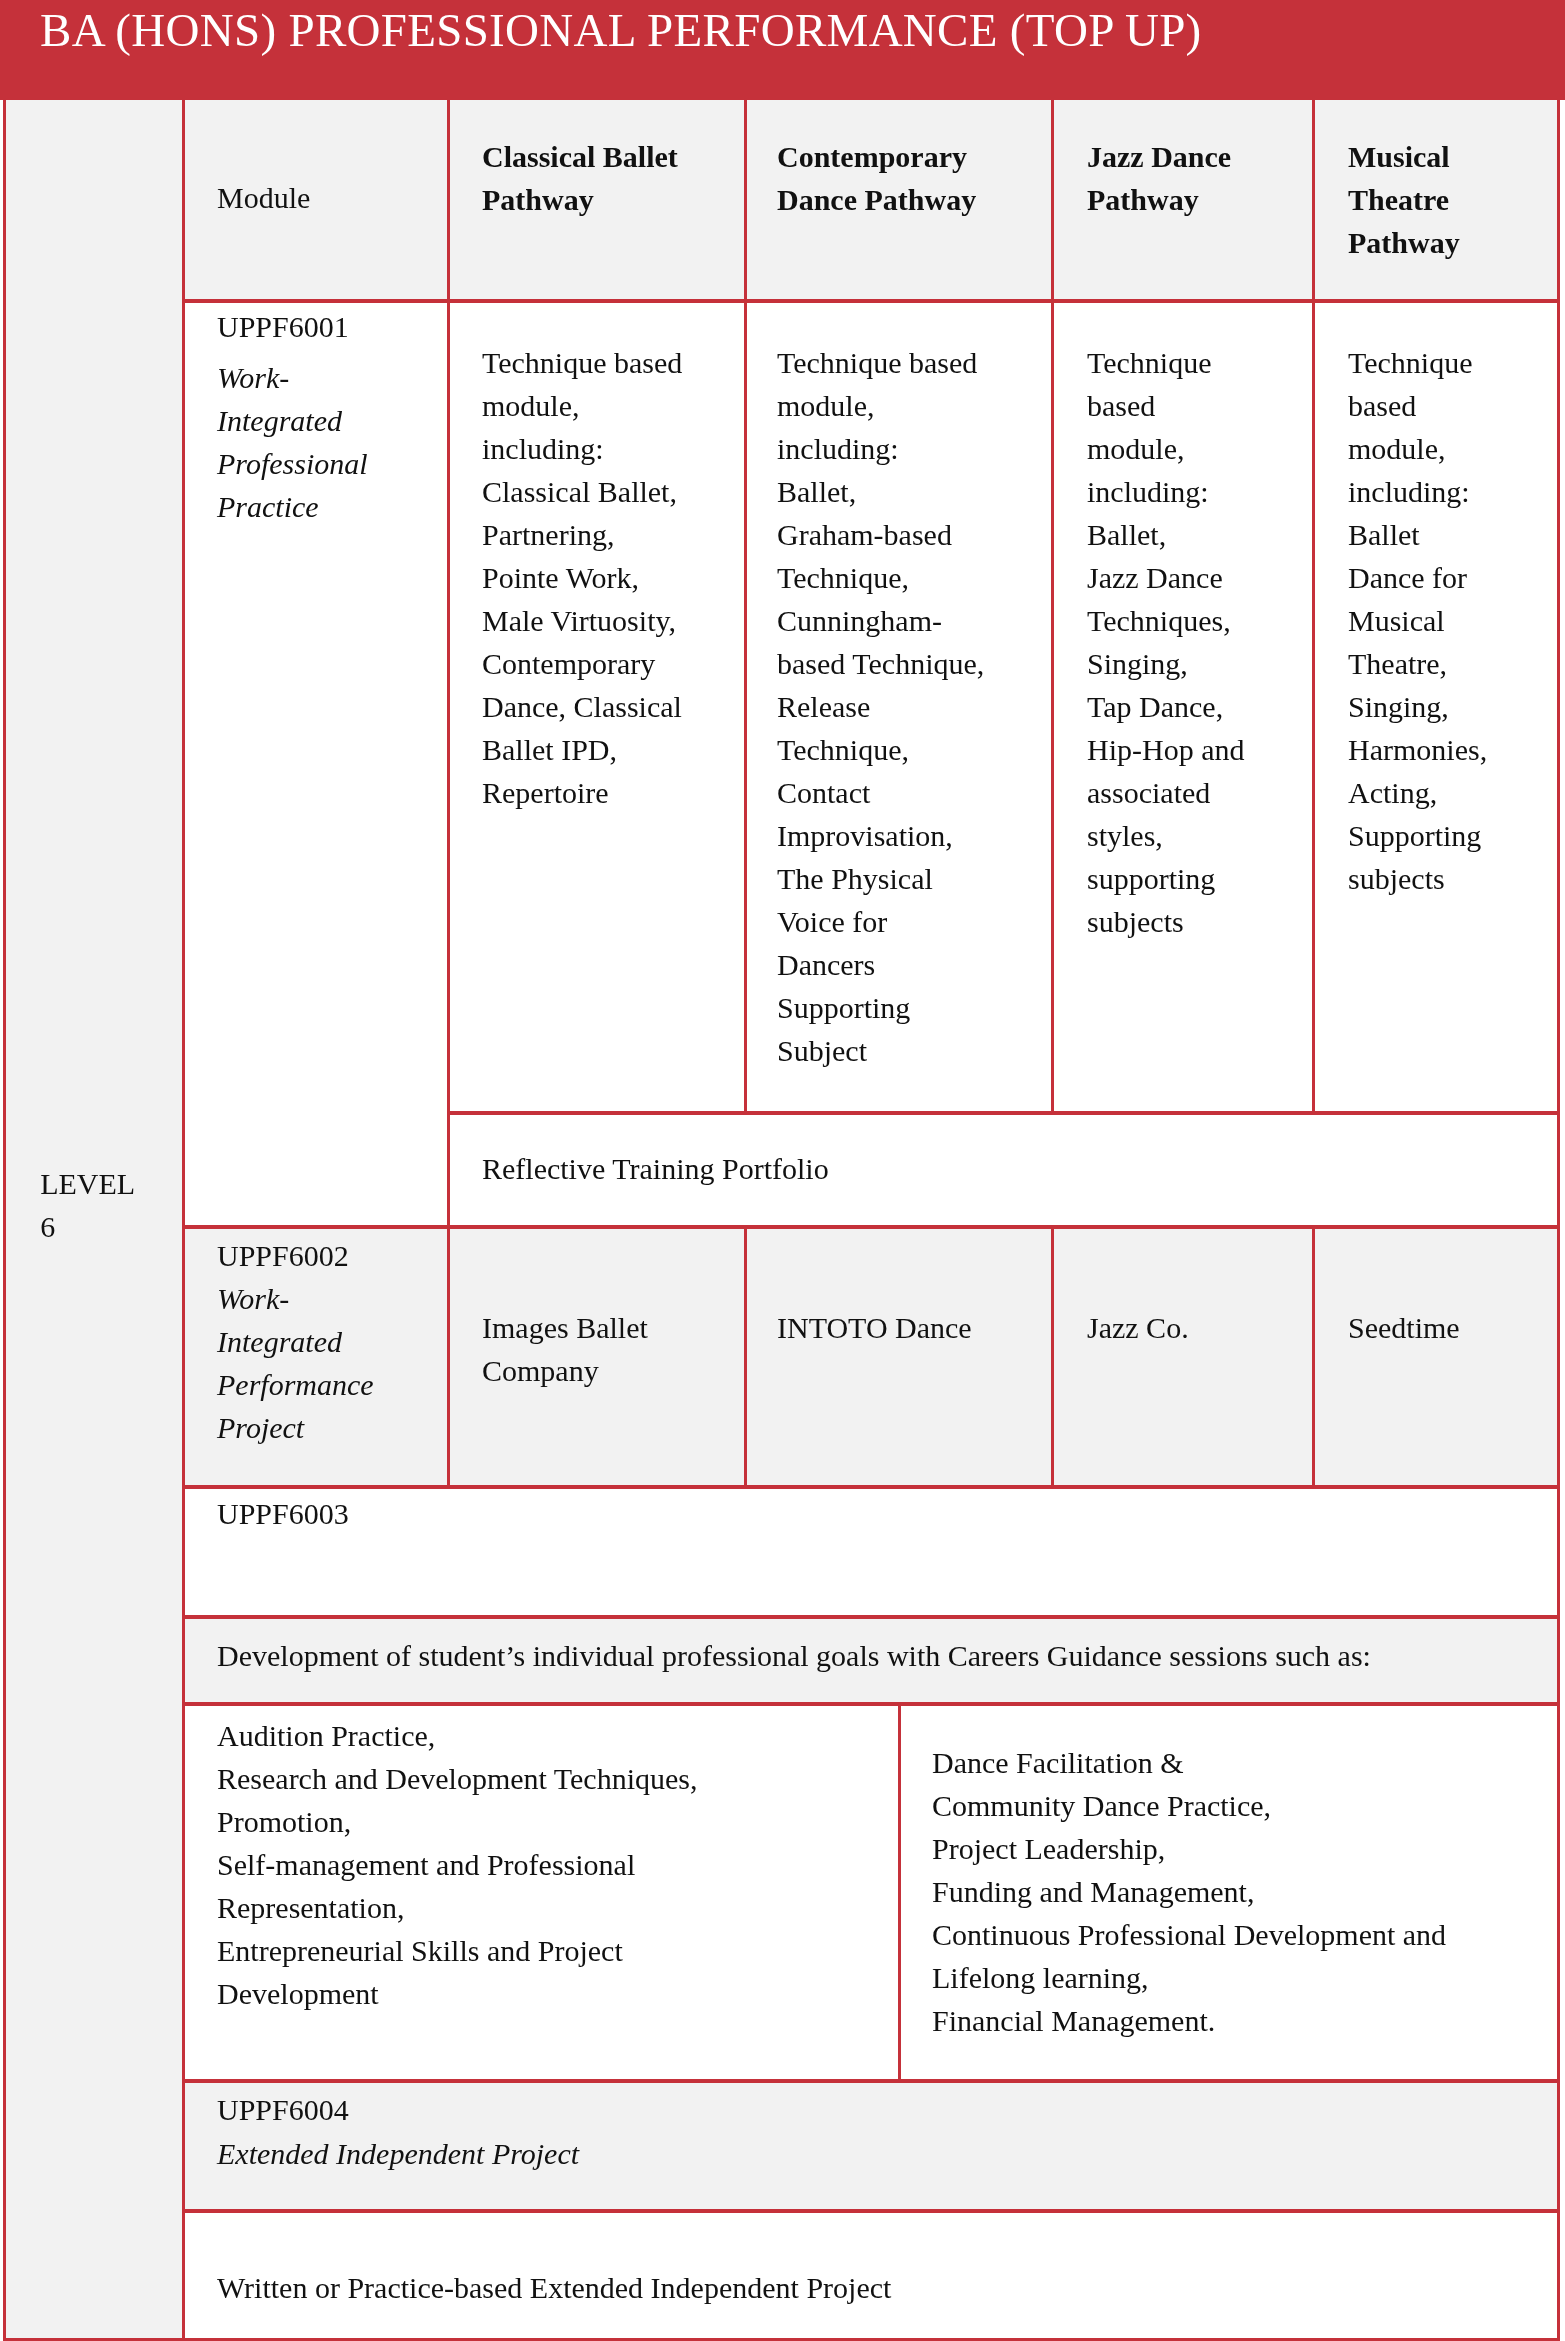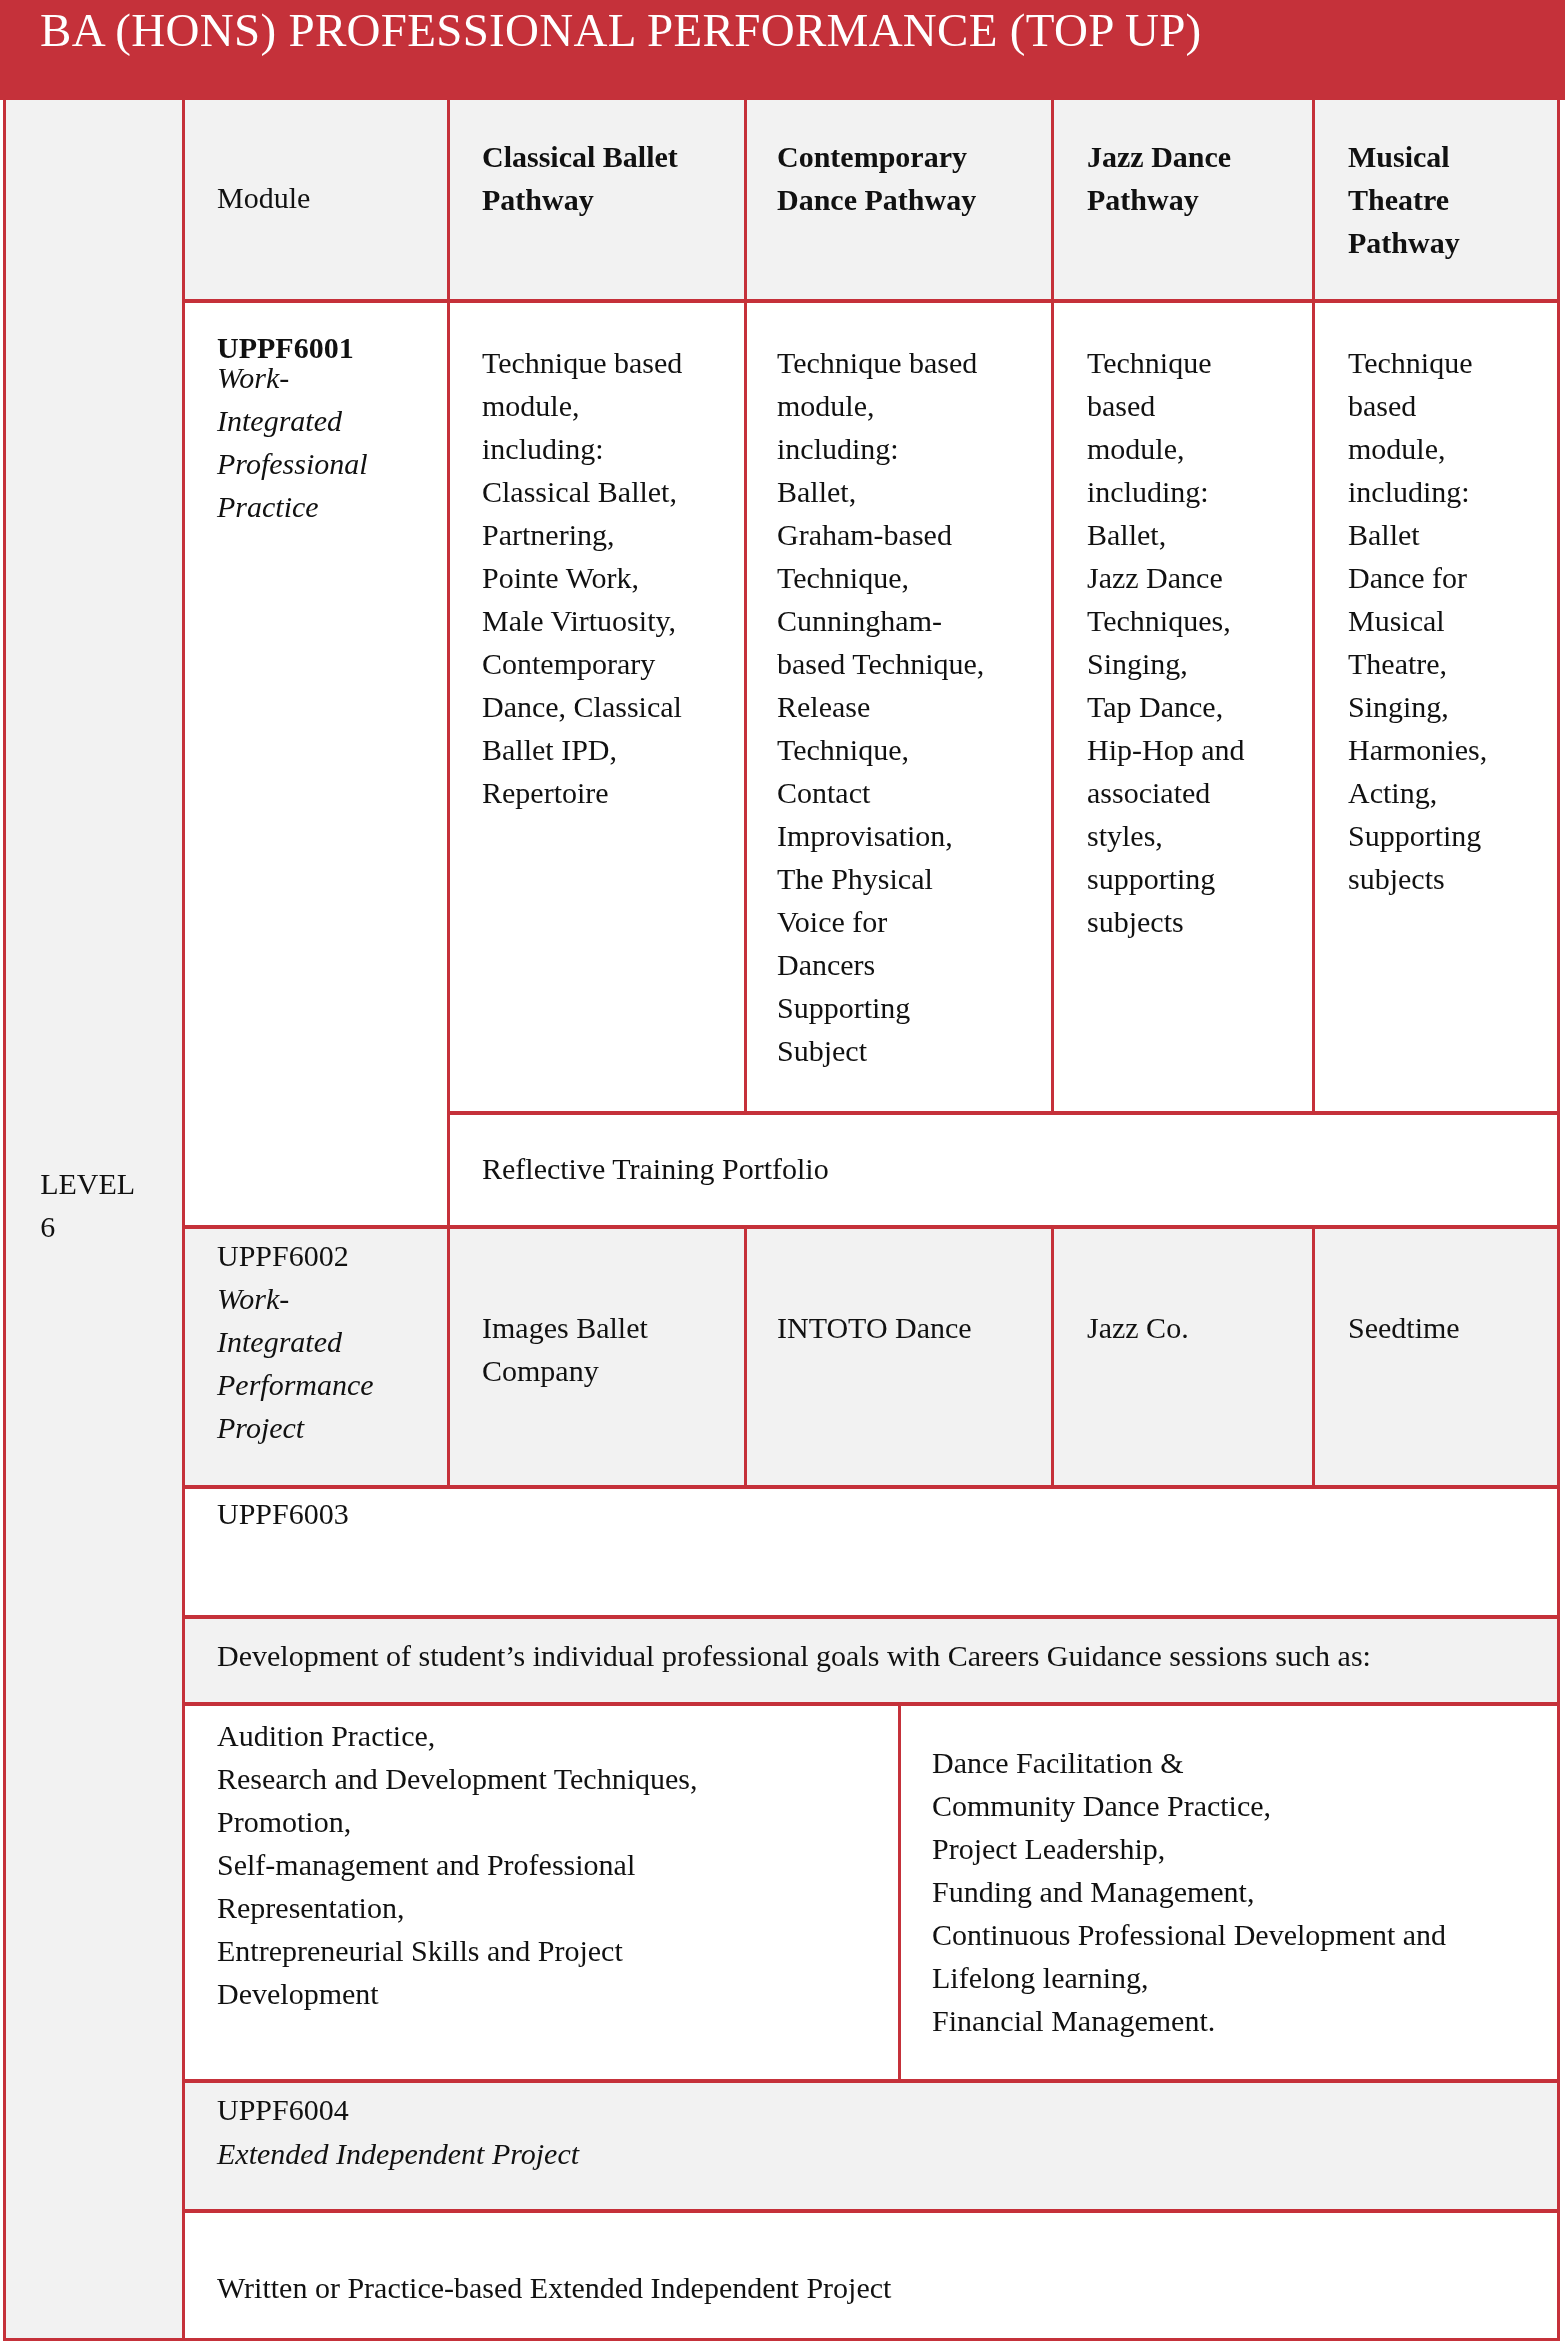--- a/index.html
+++ b/index.html
@@ -44,21 +44,21 @@
   <div class="txt" style="left:35px;top:35px;">Jazz Dance
 Pathway</div>
 </div>
 <div class="cell grey bold" style="left:1313px;top:100px;width:244px;height:201px;">
   <div class="txt" style="left:35px;top:35px;">Musical
 Theatre
 Pathway</div>
 </div>
 
 <div class="cell white" style="left:182px;top:301px;width:265px;height:926px;">
-  <div class="txt" style="left:35px;top:25px;font-weight:bold;">UPPF6001</div>
+  <div class="txt" style="left:35px;top:4px;">UPPF6001</div>
   <div class="txt ital" style="left:35px;top:55px;">Work-
 Integrated
 Professional
 Practice</div>
 </div>
 <div class="cell white" style="left:447px;top:301px;width:297px;height:811px;">
   <div class="txt" style="left:35px;top:40px;">Technique based
 module,
 including:
 Classical Ballet,

